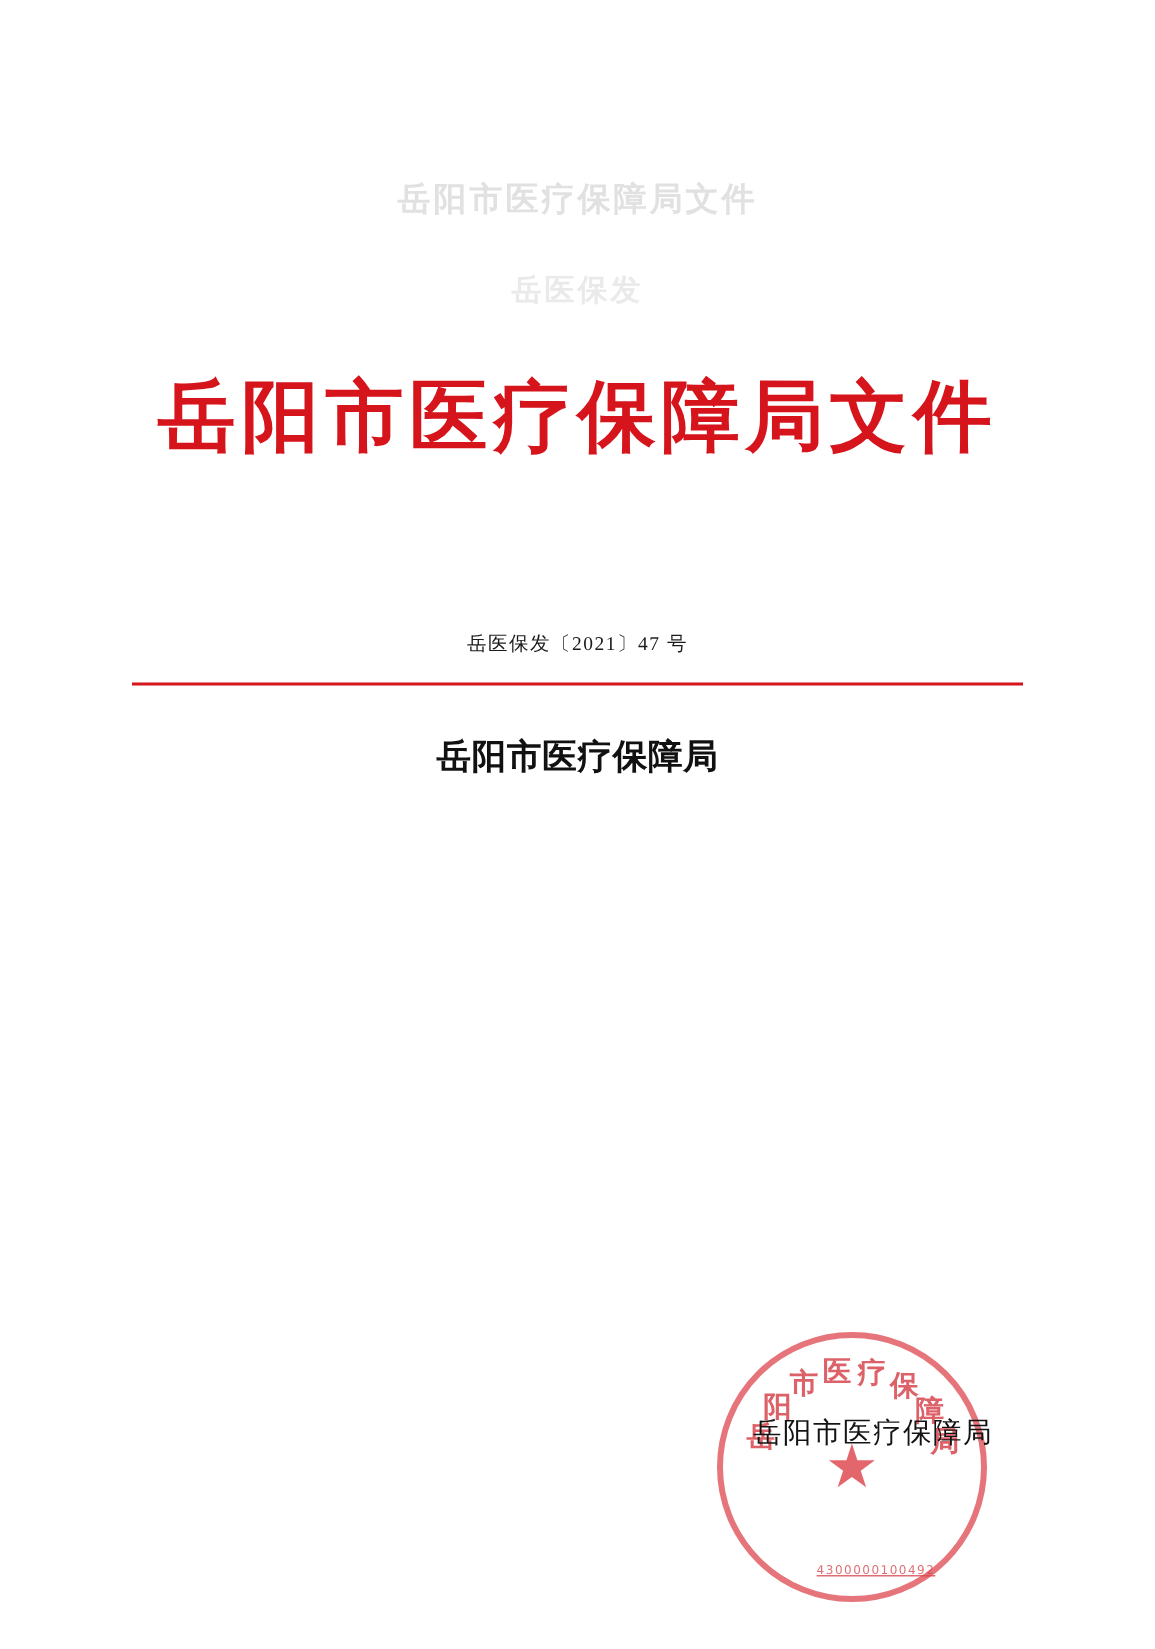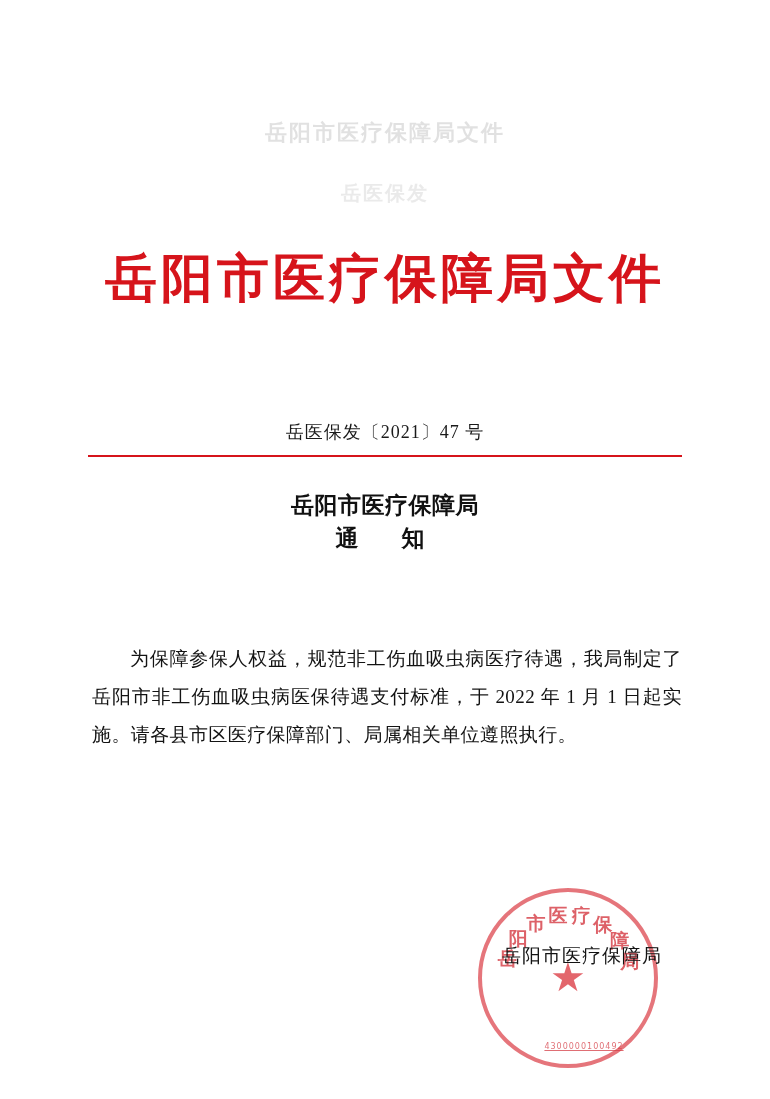--- a/index.html
+++ b/index.html
@@ -65,21 +65,21 @@
     white-space: nowrap;
   }
 
   
   .doc-number {
     position: absolute;
     top: 420px;
     left: 0;
     width: 100%;
     text-align: center;
-    font-size: 18px;
+    font-size: 13px;
     letter-spacing: 1px;
     color: #1a1a1a;
   }
 
   
   .red-rule {
     position: absolute;
     top: 455px;
     left: 88px;
     width: 594px;
@@ -216,25 +216,23 @@
   <div class="ghost-line2">岳医保发</div>
 
   <div class="masthead">岳阳市医疗保障局文件</div>
 
   <div class="doc-number">岳医保发〔2021〕47 号</div>
 
   <div class="red-rule"></div>
 
   <div class="title-block">
     <div class="title-line">岳阳市医疗保障局</div>
-    <div class="title-line spaced">通　知</div>
   </div>
 
   <div class="body-text">
-    <div class="para">为保障参保人权益，规范非工伤血吸虫病医疗待遇，我局制定了岳阳市非工伤血吸虫病医保待遇支付标准，于 2022 年 1 月 1 日起实施。请各县市区医疗保障部门、局属相关单位遵照执行。</div>
   </div>
 
 
   <div class="seal">
     <div class="seal-top-text">
       <span class="seal-char" style="transform: rotate(-72deg) translateY(-64px) rotate(72deg);">岳</span>
       <span class="seal-char" style="transform: rotate(-51deg) translateY(-64px) rotate(51deg);">阳</span>
       <span class="seal-char" style="transform: rotate(-30deg) translateY(-64px) rotate(30deg);">市</span>
       <span class="seal-char" style="transform: rotate(-9deg) translateY(-64px) rotate(9deg);">医</span>
       <span class="seal-char" style="transform: rotate(12deg) translateY(-64px) rotate(-12deg);">疗</span>

